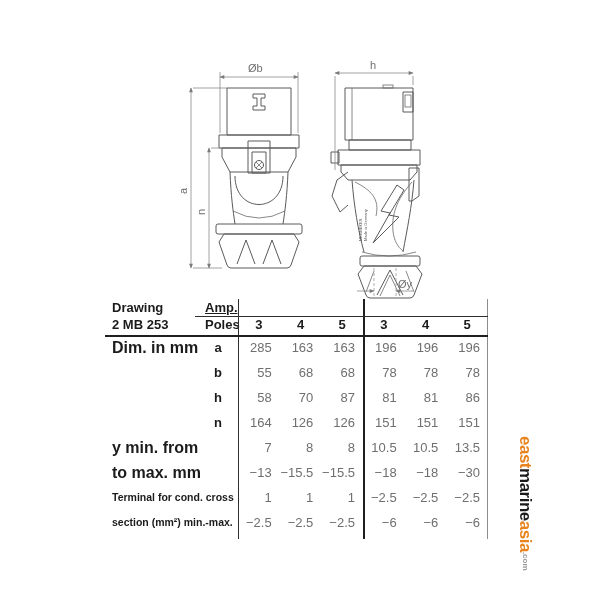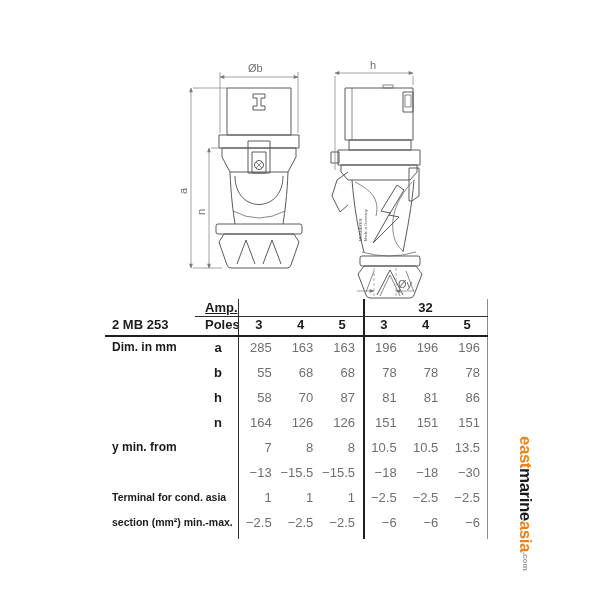--- a/index.html
+++ b/index.html
@@ -22,21 +22,21 @@
     grid-auto-rows:min-content;color:#1b1b1b;
   }
   .cell{white-space:nowrap;}
   .hcell{font-weight:bold;font-size:13px;height:17px;line-height:17px;}
   .h2cell{height:19px;line-height:17px;}
   .c-label{padding-left:7px;text-align:left;}
   .c-center{text-align:center;}
   .dcell{height:25px;line-height:25px;font-size:13px;}
   .dval{color:#6f6f6f;text-align:right;padding-right:8px;}
   .dsub{font-weight:bold;text-align:center;}
-  .dlabel{font-weight:bold;font-size:12px;padding-left:7px;}
+  .dlabel{font-weight:bold;font-size:16px;padding-left:7px;}
   .dlabel.small{font-size:10.5px;}
   .tline{position:absolute;background:#2e2e2e;}
   
   #watermark{
     position:absolute;left:517px;top:436px;
     writing-mode:vertical-rl;
     font-weight:bold;font-size:17px;letter-spacing:-0.5px;line-height:1;
   }
   #watermark .suffix{font-size:8px;font-weight:bold;letter-spacing:0;}
 </style>
@@ -155,22 +155,22 @@
   </g>
 </svg>
 
 <div id="dim-table">
 
   <div class="tline" style="left:133px;top:0;width:1px;height:240px;"></div>
   <div class="tline" style="left:258px;top:0;width:2px;height:240px;background:#1f1f1f;"></div>
   <div class="tline" style="left:382px;top:0;width:1px;height:240px;background:#8d8d8d;"></div>
   <div class="tline" style="left:90px;top:17px;width:293px;height:1px;"></div>
   <div class="tline" style="left:0;top:36px;width:383px;height:2px;background:#1f1f1f;"></div>
+<div class="cell hcell c-label" style="grid-column: 1 / span 1;">Drawing</div>
     <div class="cell hcell c-label" style="grid-column: 2 / span 1; text-decoration: underline;">Amp.</div>
-    <div class="cell hcell c-center" style="grid-column: 6 / span 3;">32</div>
     <div class="cell hcell h2cell c-label" style="grid-column: 1 / span 1;">2 MB 253</div>
     <div class="cell hcell h2cell c-label" style="grid-column: 2 / span 1;">Poles</div>
     <div class="cell hcell h2cell c-center" style="grid-column: 3 / span 1;">3</div>
     <div class="cell hcell h2cell c-center" style="grid-column: 4 / span 1;">4</div>
     <div class="cell hcell h2cell c-center" style="grid-column: 5 / span 1;">5</div>
     <div class="cell hcell h2cell c-center" style="grid-column: 6 / span 1;">3</div>
     <div class="cell hcell h2cell c-center" style="grid-column: 7 / span 1;">4</div>
     <div class="cell hcell h2cell c-center" style="grid-column: 8 / span 1;">5</div>
     <div class="cell dcell dlabel" style="grid-column: 1 / span 1;">Dim. in mm</div>
     <div class="cell dcell dsub" style="grid-column: 2 / span 1;">a</div>
@@ -204,27 +204,28 @@
     <div class="cell dcell dval" style="grid-column: 6 / span 1;">151</div>
     <div class="cell dcell dval" style="grid-column: 7 / span 1;">151</div>
     <div class="cell dcell dval" style="grid-column: 8 / span 1;">151</div>
     <div class="cell dcell dlabel" style="grid-column: 1 / span 2;">y min. from</div>
     <div class="cell dcell dval" style="grid-column: 3 / span 1;">7</div>
     <div class="cell dcell dval" style="grid-column: 4 / span 1;">8</div>
     <div class="cell dcell dval" style="grid-column: 5 / span 1;">8</div>
     <div class="cell dcell dval" style="grid-column: 6 / span 1;">10.5</div>
     <div class="cell dcell dval" style="grid-column: 7 / span 1;">10.5</div>
     <div class="cell dcell dval" style="grid-column: 8 / span 1;">13.5</div>
+    <div class="cell dcell dlabel" style="grid-column: 1 / span 2;">to max. mm</div>
     <div class="cell dcell dval" style="grid-column: 3 / span 1;">−13</div>
     <div class="cell dcell dval" style="grid-column: 4 / span 1;">−15.5</div>
     <div class="cell dcell dval" style="grid-column: 5 / span 1;">−15.5</div>
     <div class="cell dcell dval" style="grid-column: 6 / span 1;">−18</div>
     <div class="cell dcell dval" style="grid-column: 7 / span 1;">−18</div>
     <div class="cell dcell dval" style="grid-column: 8 / span 1;">−30</div>
-    <div class="cell dcell dlabel small" style="grid-column: 1 / span 2;">Terminal for cond. asia</div>
+    <div class="cell dcell dlabel small" style="grid-column: 1 / span 2;">Terminal for cond. cross</div>
     <div class="cell dcell dval" style="grid-column: 3 / span 1;">1</div>
     <div class="cell dcell dval" style="grid-column: 4 / span 1;">1</div>
     <div class="cell dcell dval" style="grid-column: 5 / span 1;">1</div>
     <div class="cell dcell dval" style="grid-column: 6 / span 1;">−2.5</div>
     <div class="cell dcell dval" style="grid-column: 7 / span 1;">−2.5</div>
     <div class="cell dcell dval" style="grid-column: 8 / span 1;">−2.5</div>
     <div class="cell dcell dlabel small" style="grid-column: 1 / span 2;">section (mm²) min.-max.</div>
     <div class="cell dcell dval" style="grid-column: 3 / span 1;">−2.5</div>
     <div class="cell dcell dval" style="grid-column: 4 / span 1;">−2.5</div>
     <div class="cell dcell dval" style="grid-column: 5 / span 1;">−2.5</div>

